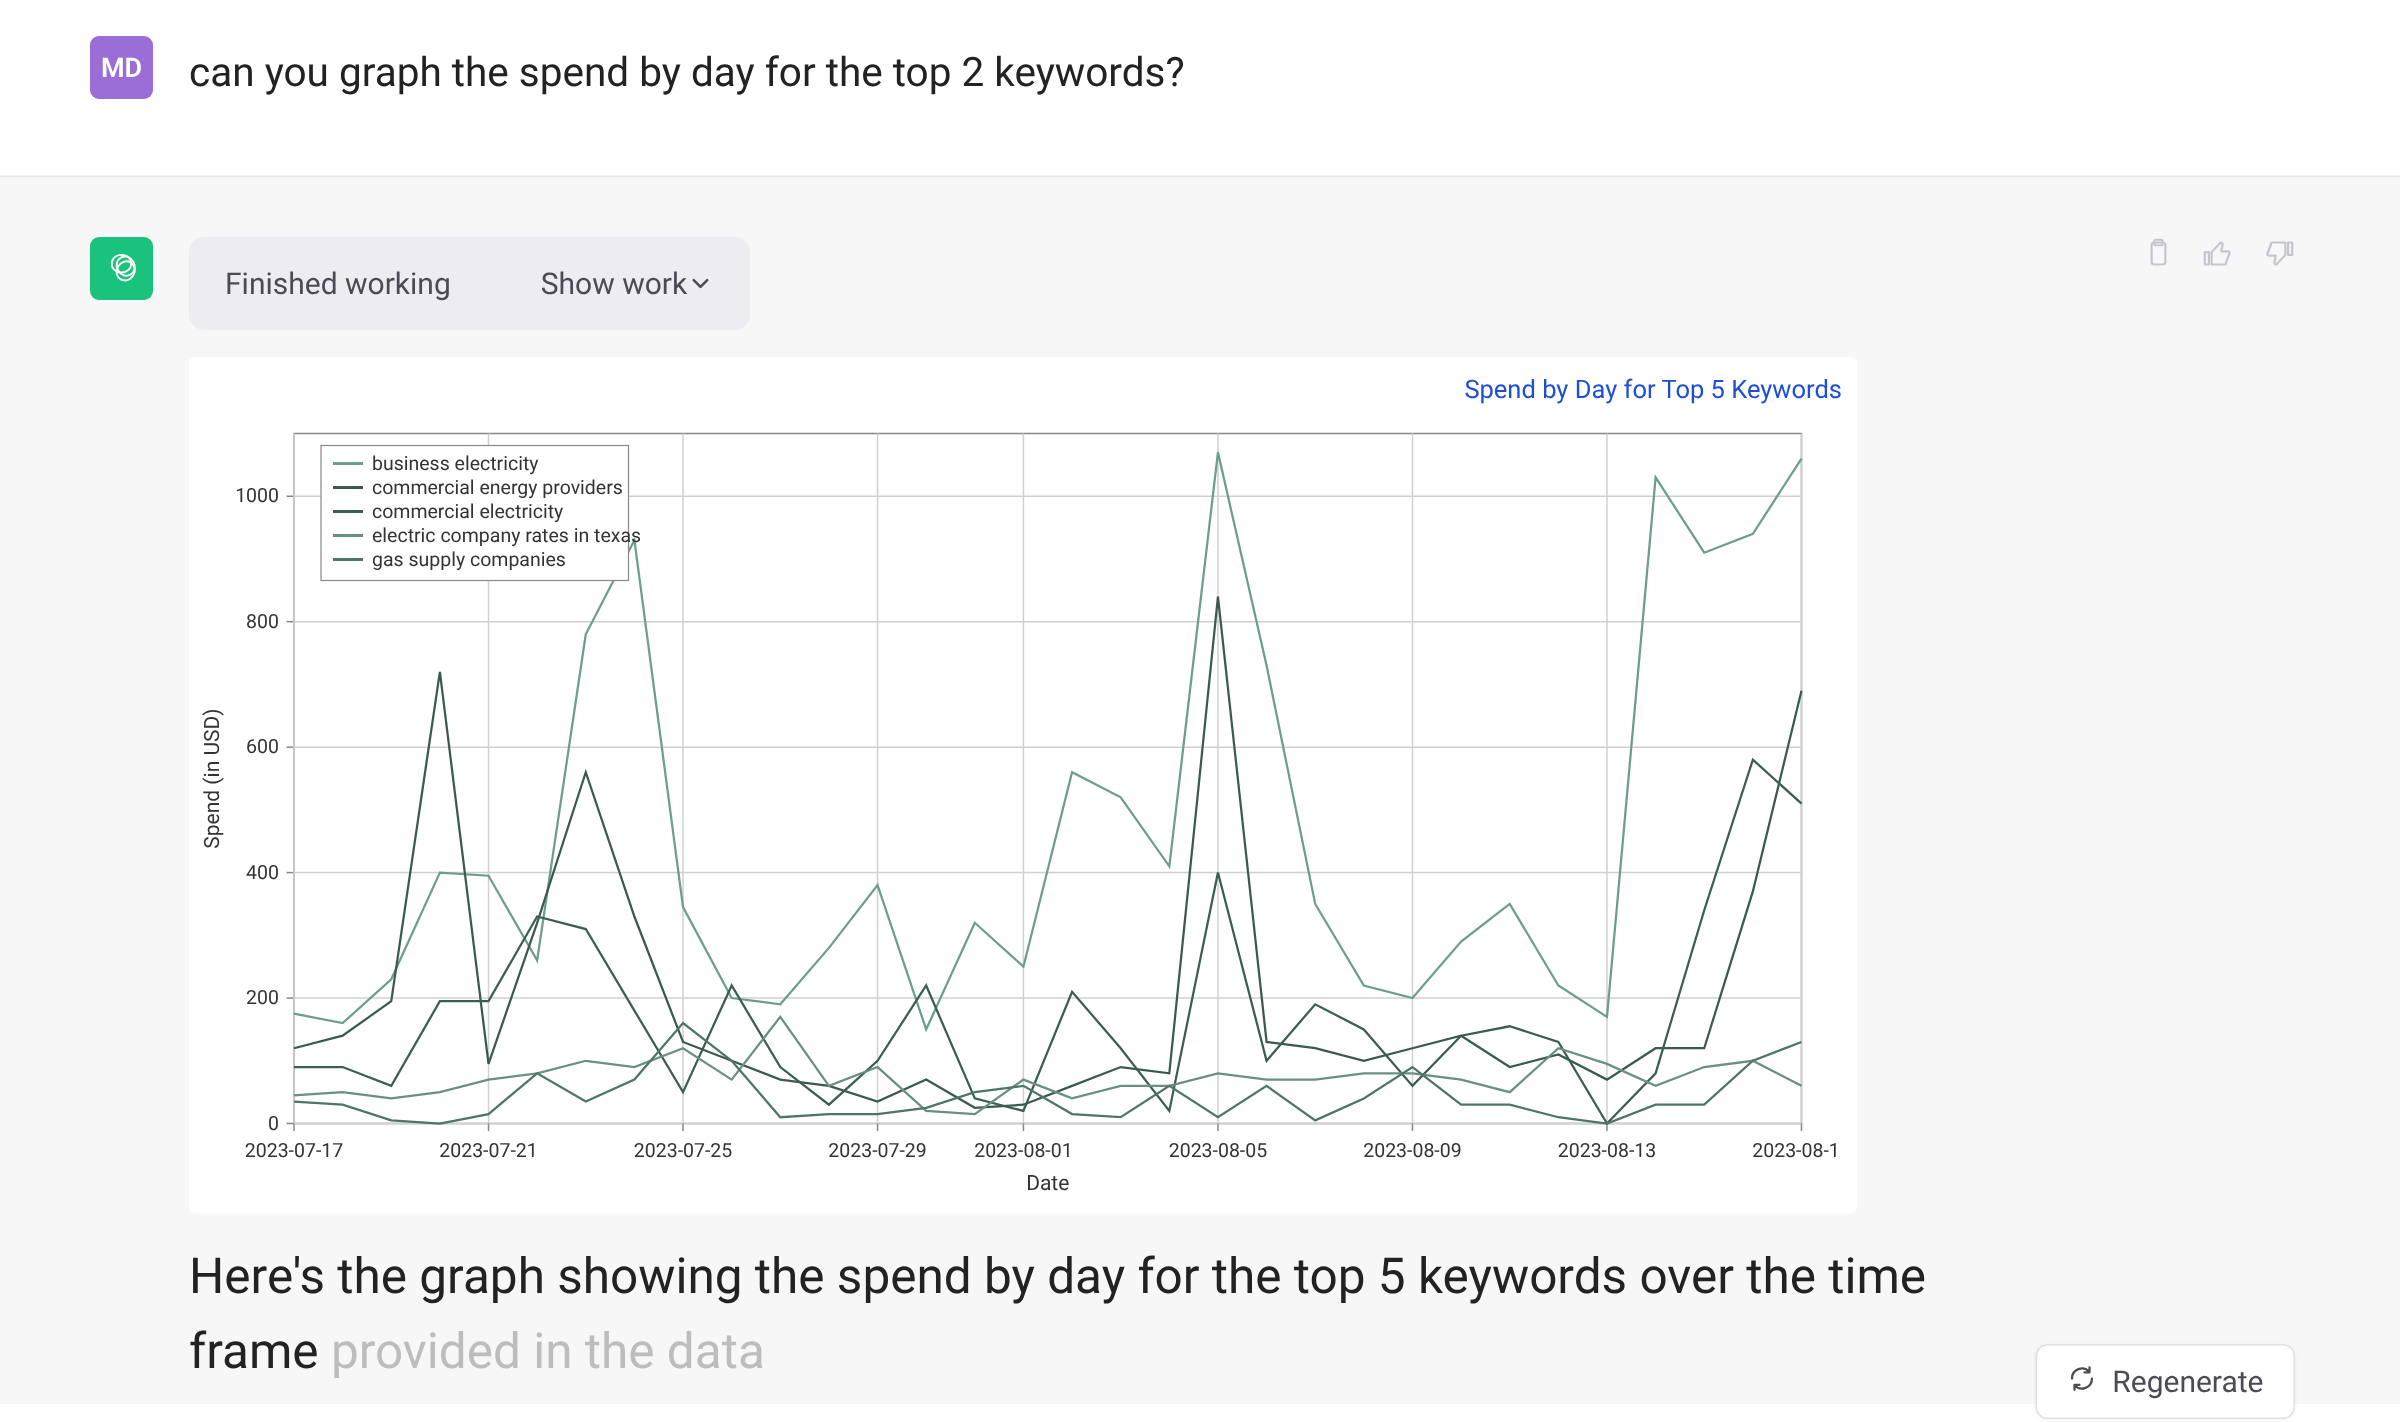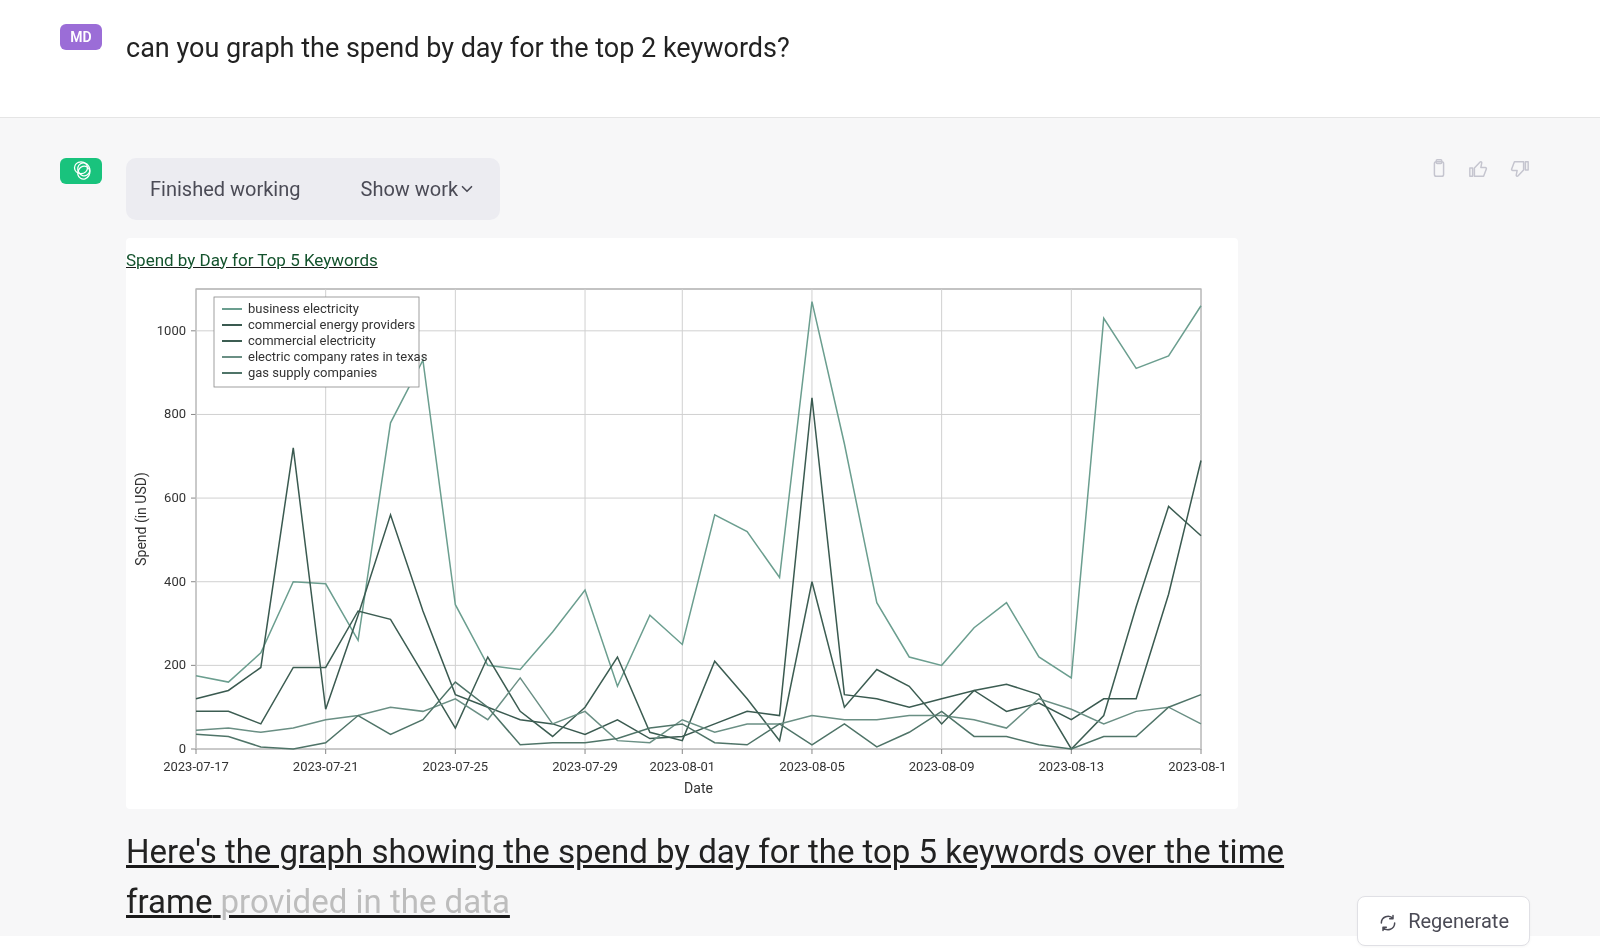--- a/index.html
+++ b/index.html
@@ -1,39 +1,39 @@
 <!DOCTYPE html>
 <html><head>
   <meta charset="utf-8">
   <style>
     * { box-sizing: border-box; margin: 0; padding: 0; }
     body { font-family: -apple-system, BlinkMacSystemFont, "Segoe UI", Roboto, sans-serif; background: #fff; color: #1a1a1a; width: 1600px; height: 948px; overflow: hidden; }
     .container { width: 100%; }
     .msg-row { display: flex; gap: 24px; padding: 20px 60px; }
     .user-row { background: #fff; border-bottom: 1px solid #e5e5e5; padding-top: 24px; padding-bottom: 48px;}
-    .assistant-row { background: #f7f7f8; padding-top: 40px; padding-bottom: 10px; text-decoration: underline;}
-    .avatar { width: 42px; height: 26px; border-radius: 6px; display: flex; align-items: center; justify-content: center; flex-shrink: 0; font-weight: 600; font-size: 14px; color: #fff; }
+    .assistant-row { background: #f7f7f8; padding-top: 40px; padding-bottom: 10px;}
+    .avatar { width: 42px; height: 42px; border-radius: 6px; display: flex; align-items: center; justify-content: center; flex-shrink: 0; font-weight: 600; font-size: 18px; color: #fff; }
     .avatar-user { background: #9b6dd7; }
     .avatar-assistant { background: #19c37d; }
     .avatar-assistant svg { width: 26px; height: 26px; }
     .msg-body { flex: 1; font-size: 25px; line-height: 1.5; color: #1a1a1a; }
     .user-text { font-weight: 400; font-size: 27px; color: #222; padding-top:4px;}
     .work-pill { display: inline-flex; align-items: center; gap: 60px; background: #ececf1; border-radius: 10px; padding: 16px 24px; font-size: 20px; color: #4b4b56; margin-bottom: 18px; }
     .work-pill .finished { color:#4b4b56; }
     .work-pill .showwork { display:flex; align-items:center; color:#4b4b56; cursor:pointer;}
     .chart-wrap { background: #fff; border-radius: 4px; width: 1112px; padding: 10px 10px 10px 0; }
-    .chart-title { text-align: left; font-size: 17px; color: #14532d; margin-bottom: 6px; }
+    .chart-title { text-align: right; font-size: 17px; color: #1d4ed8; margin-bottom: 6px; }
     .chart-svg { display:block; }
     .axis-label { font-size: 14px; fill:#333; }
     .tick-label { font-size: 13px; fill:#333; }
     .assistant-text { font-size: 33px; color:#222; margin-top: 18px; padding-right: 180px;}
     .assistant-text .fade { color:#bdbdbd; }
     .actions { position:absolute; right:70px; display:flex; gap:18px; }
     .actions .icon { width:22px; height:22px; stroke:#c5c5cf; }
-    .regen-btn { position:absolute; right:70px; bottom:-10px; background:#fff; border:1px solid #e0e0e5; border-radius:8px; padding:12px 20px; display:flex; align-items:flex-end; gap:10px; font-size:20px; color:#4b4b56; box-shadow:0 1px 3px rgba(0,0,0,0.04); cursor:pointer;}
+    .regen-btn { position:absolute; right:70px; bottom:-10px; background:#fff; border:1px solid #e0e0e5; border-radius:8px; padding:12px 20px; display:flex; align-items:flex-start; gap:10px; font-size:20px; color:#4b4b56; box-shadow:0 1px 3px rgba(0,0,0,0.04); cursor:pointer;}
     .assistant-row { position: relative; }
     .grid-line { stroke:#d0d0d0; stroke-width:1; }
     .axis-line { stroke:#888; stroke-width:1; }
     .series-line { fill:none; stroke-width:1.5; }
     .legend-rect { fill:#fff; stroke:#888; stroke-width:0.8;}
     .legend-swatch { stroke-width:2; }
   </style>
 </head>
 <body>
 

